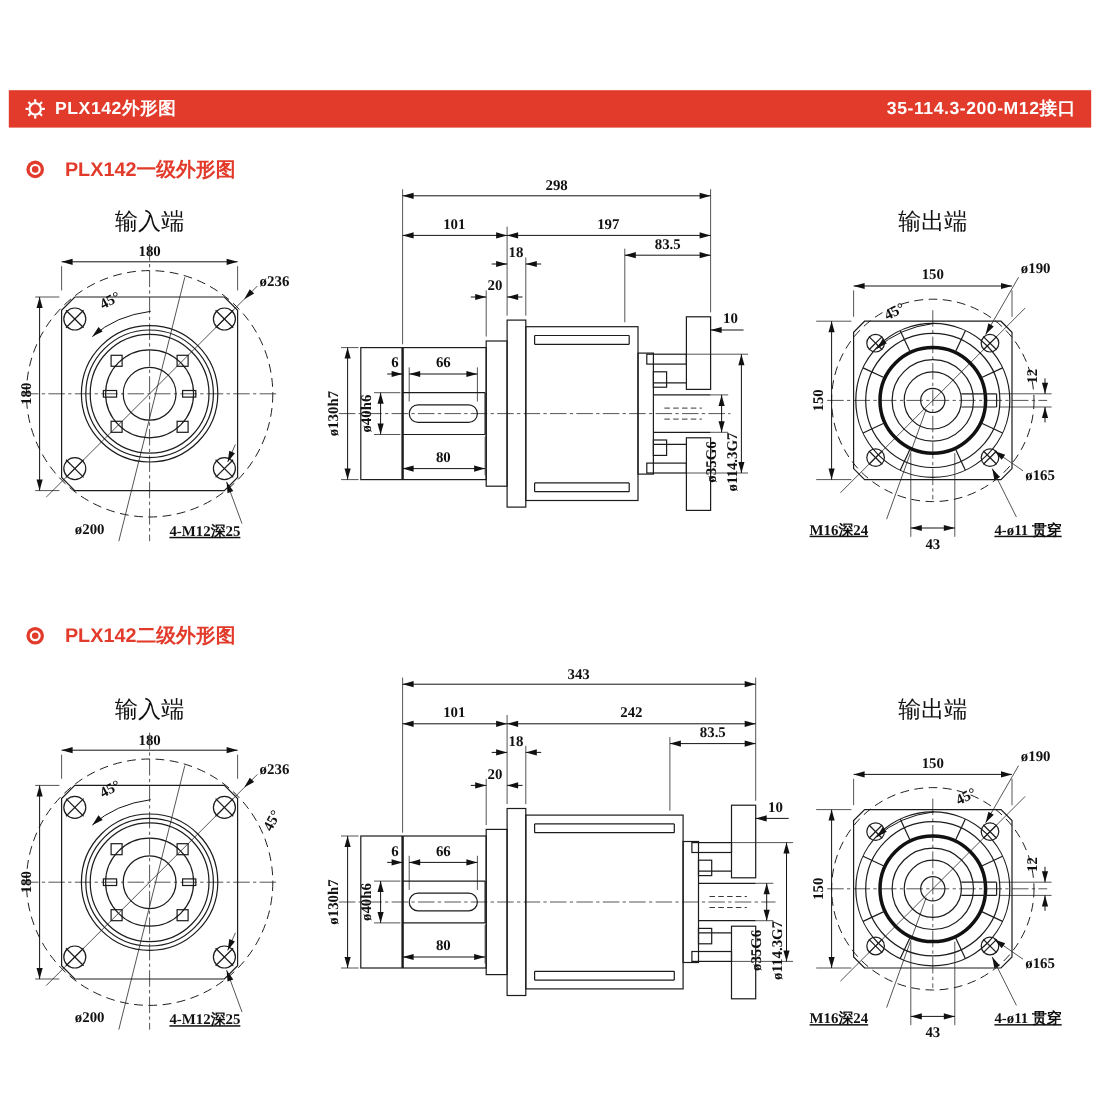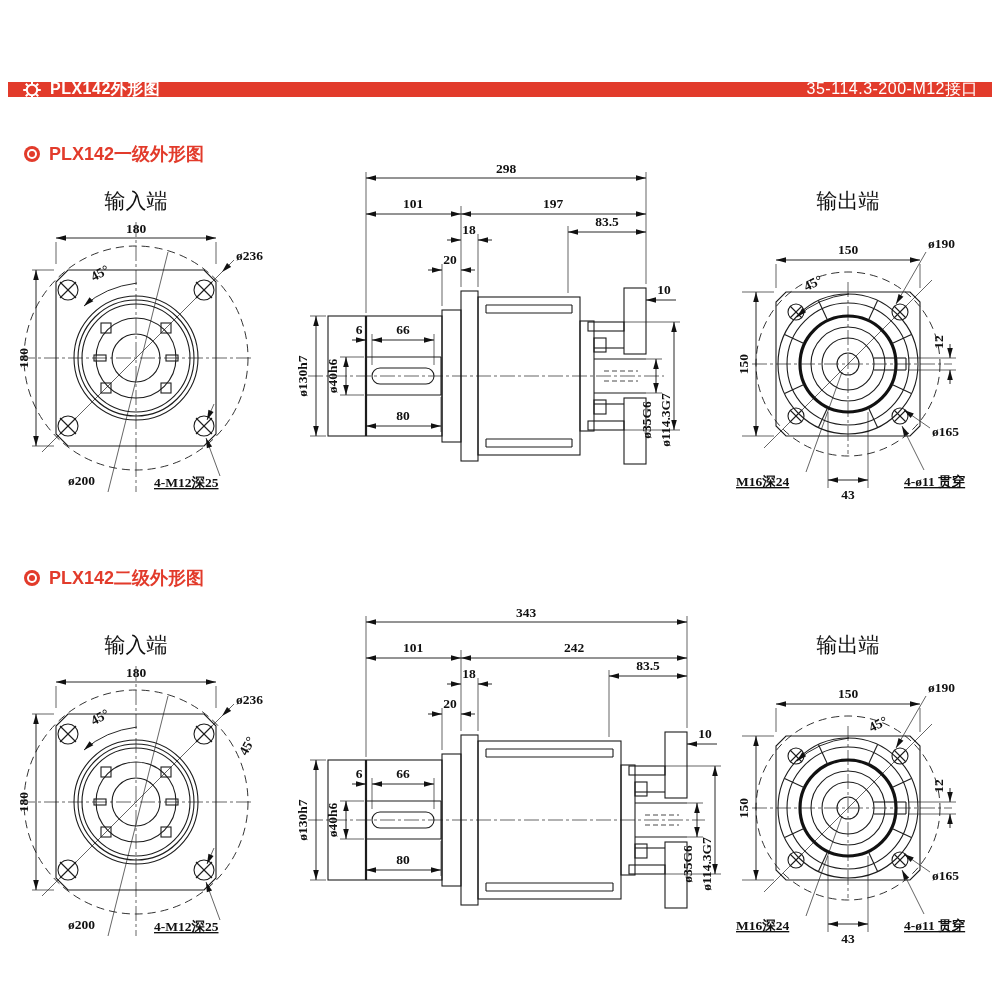--- a/index.html
+++ b/index.html
@@ -1,21 +1,21 @@
 <!DOCTYPE html>
 <html><head>
 <meta charset="utf-8">
 <style>
   html,body{margin:0;padding:0;background:#fff;}
   body{width:1000px;height:1000px;position:relative;font-family:"Liberation Sans",sans-serif;overflow:hidden;}
-  .hdr{position:absolute;left:8px;right:8px;top:82px;height:15px;background:#e23b2b;color:#fff;
+  .hdr{position:absolute;left:8px;right:8px;top:82px;height:34px;background:#e23b2b;color:#fff;
        display:flex;align-items:center;justify-content:space-between;padding:0 14px;box-sizing:border-box;}
   .hdr .ttl{font-weight:bold;font-size:16px;letter-spacing:.5px;display:flex;align-items:center;gap:8px;}
-  .hdr .spec{font-weight:normal;font-size:16px;letter-spacing:.5px;}
-  .sec-title{position:absolute;left:24px;display:flex;align-items:center;gap:9px;color:#e23b2b;
+  .hdr .spec{font-weight:bold;font-size:16px;letter-spacing:.5px;}
+  .sec-title{position:absolute;left:24px;display:flex;align-items:center;gap:19px;color:#e23b2b;
              font-weight:bold;font-size:18px;}
   .bullet{width:16px;height:16px;border-radius:50%;background:#e23b2b;display:flex;align-items:center;justify-content:center;}
   .bullet span{width:10px;height:10px;border-radius:50%;background:#fff;display:flex;align-items:center;justify-content:center;}
   .bullet span span{width:6px;height:6px;border-radius:50%;background:#e23b2b;}
   svg{position:absolute;overflow:visible;}
   .ln{stroke:#1c1c1c;stroke-width:1.1;fill:none;}
   .thk{stroke:#1c1c1c;stroke-width:2.2;fill:none;}
   .thn{stroke:#222;stroke-width:.7;fill:none;}
   .cl{stroke:#222;stroke-width:.7;fill:none;stroke-dasharray:15 3 3 3;}
   .dsh{stroke:#1c1c1c;stroke-width:.9;fill:none;stroke-dasharray:8 5;}

